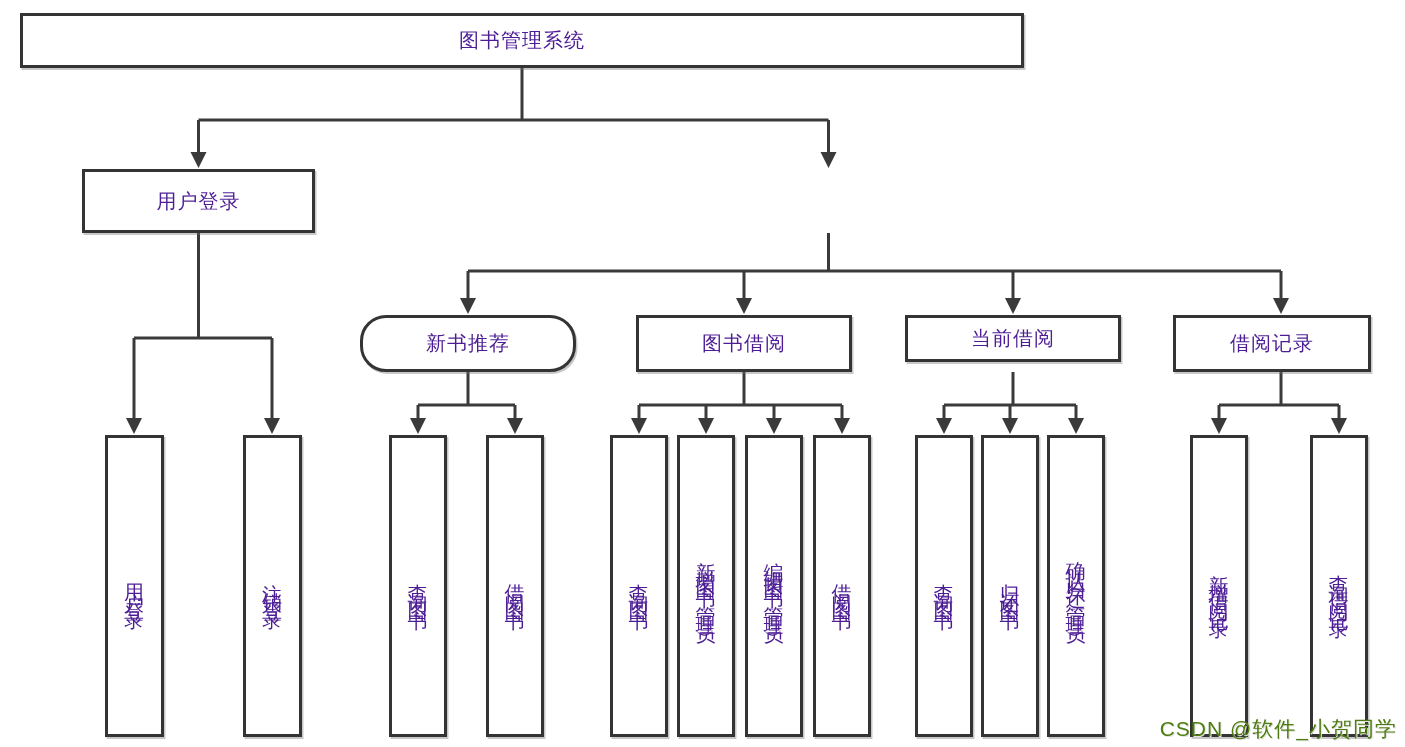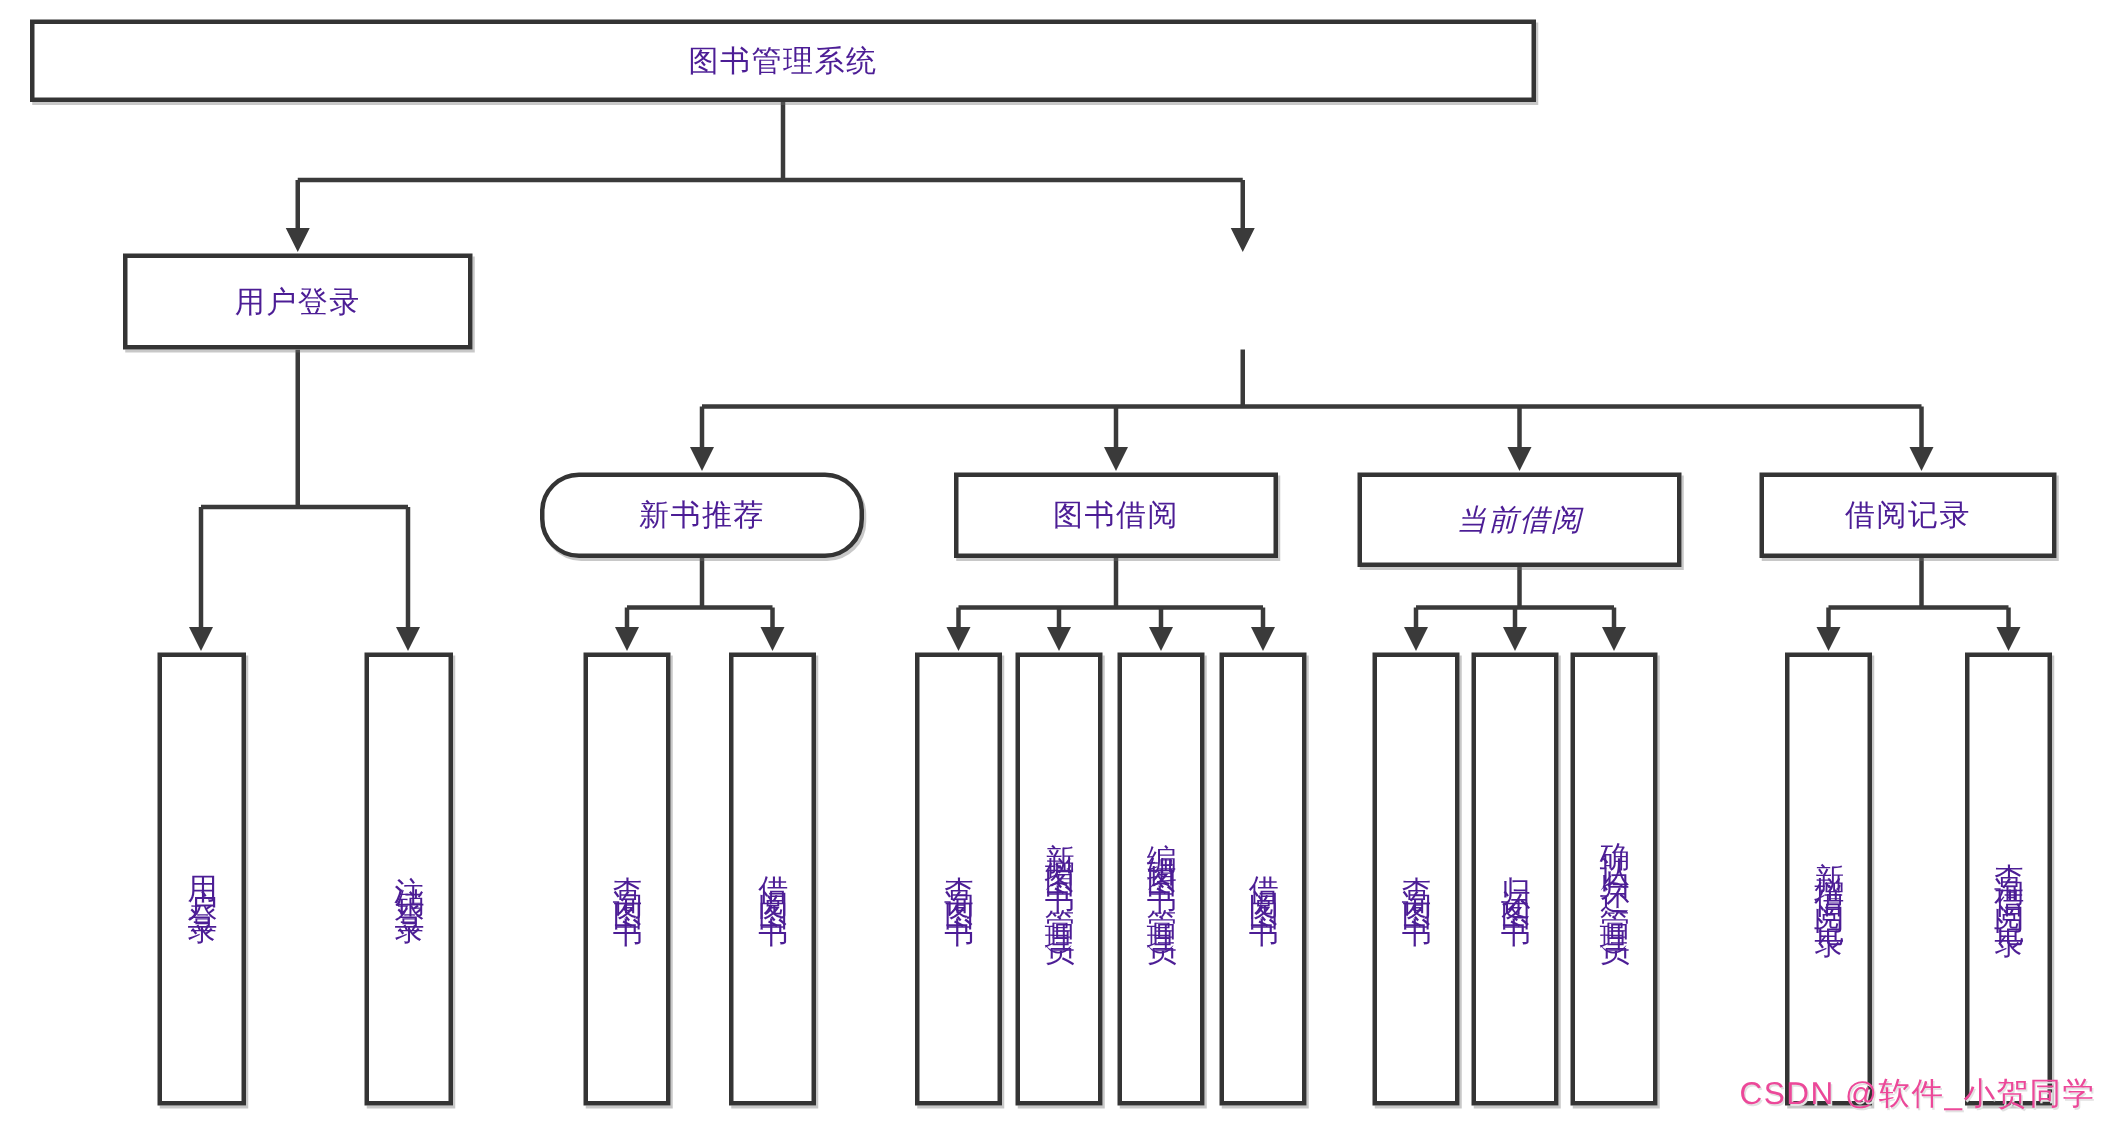--- a/index.html
+++ b/index.html
@@ -13,21 +13,21 @@
     display:flex;align-items:center;justify-content:center;
     font-size:20px;letter-spacing:1px;color:#4c1d95;
     box-shadow:1.5px 2px 0 rgba(110,110,110,.38);
   }
   .leaf .vlabel{
     writing-mode:vertical-lr;text-orientation:upright;
     font-size:20px;letter-spacing:9px;line-height:1;white-space:nowrap;
   }
   #watermark{
     position:absolute;right:8px;bottom:4px;
-    font-size:21px;color:#ec4899;letter-spacing:1px;
+    font-size:21px;color:#4d7c0f;letter-spacing:1px;
     text-shadow:1px 1px 0 #e2e2e2;
   }
 </style>
 </head>
 <body>
 
 <div id="canvas">
 
   <svg id="wires" width="1405" height="747" viewBox="0 0 1405 747" stroke="#3a3a3a" stroke-width="3" fill="none">
 
@@ -98,21 +98,21 @@
   <div class="box" style="left:82px;top:169px;width:233px;height:64px;">
     <span>用户登录</span>
   </div>
 
   <div class="box" style="left:360px;top:315px;width:216px;height:57px;border-radius:26px;">
     <span>新书推荐</span>
   </div>
   <div class="box" style="left:636px;top:315px;width:216px;height:57px;">
     <span>图书借阅</span>
   </div>
-  <div class="box" style="left:905px;top:315px;width:216px;height:63px;font-style:italic;">
+  <div class="box" style="left:905px;top:315px;width:216px;height:47px;">
     <span>当前借阅</span>
   </div>
   <div class="box" style="left:1173px;top:315px;width:198px;height:57px;">
     <span>借阅记录</span>
   </div>
 
   <div class="box leaf" style="left:105px;top:435px;width:59px;height:302px;">
     <span class="vlabel">用户登录</span>
   </div>
   <div class="box leaf" style="left:243px;top:435px;width:59px;height:302px;">

